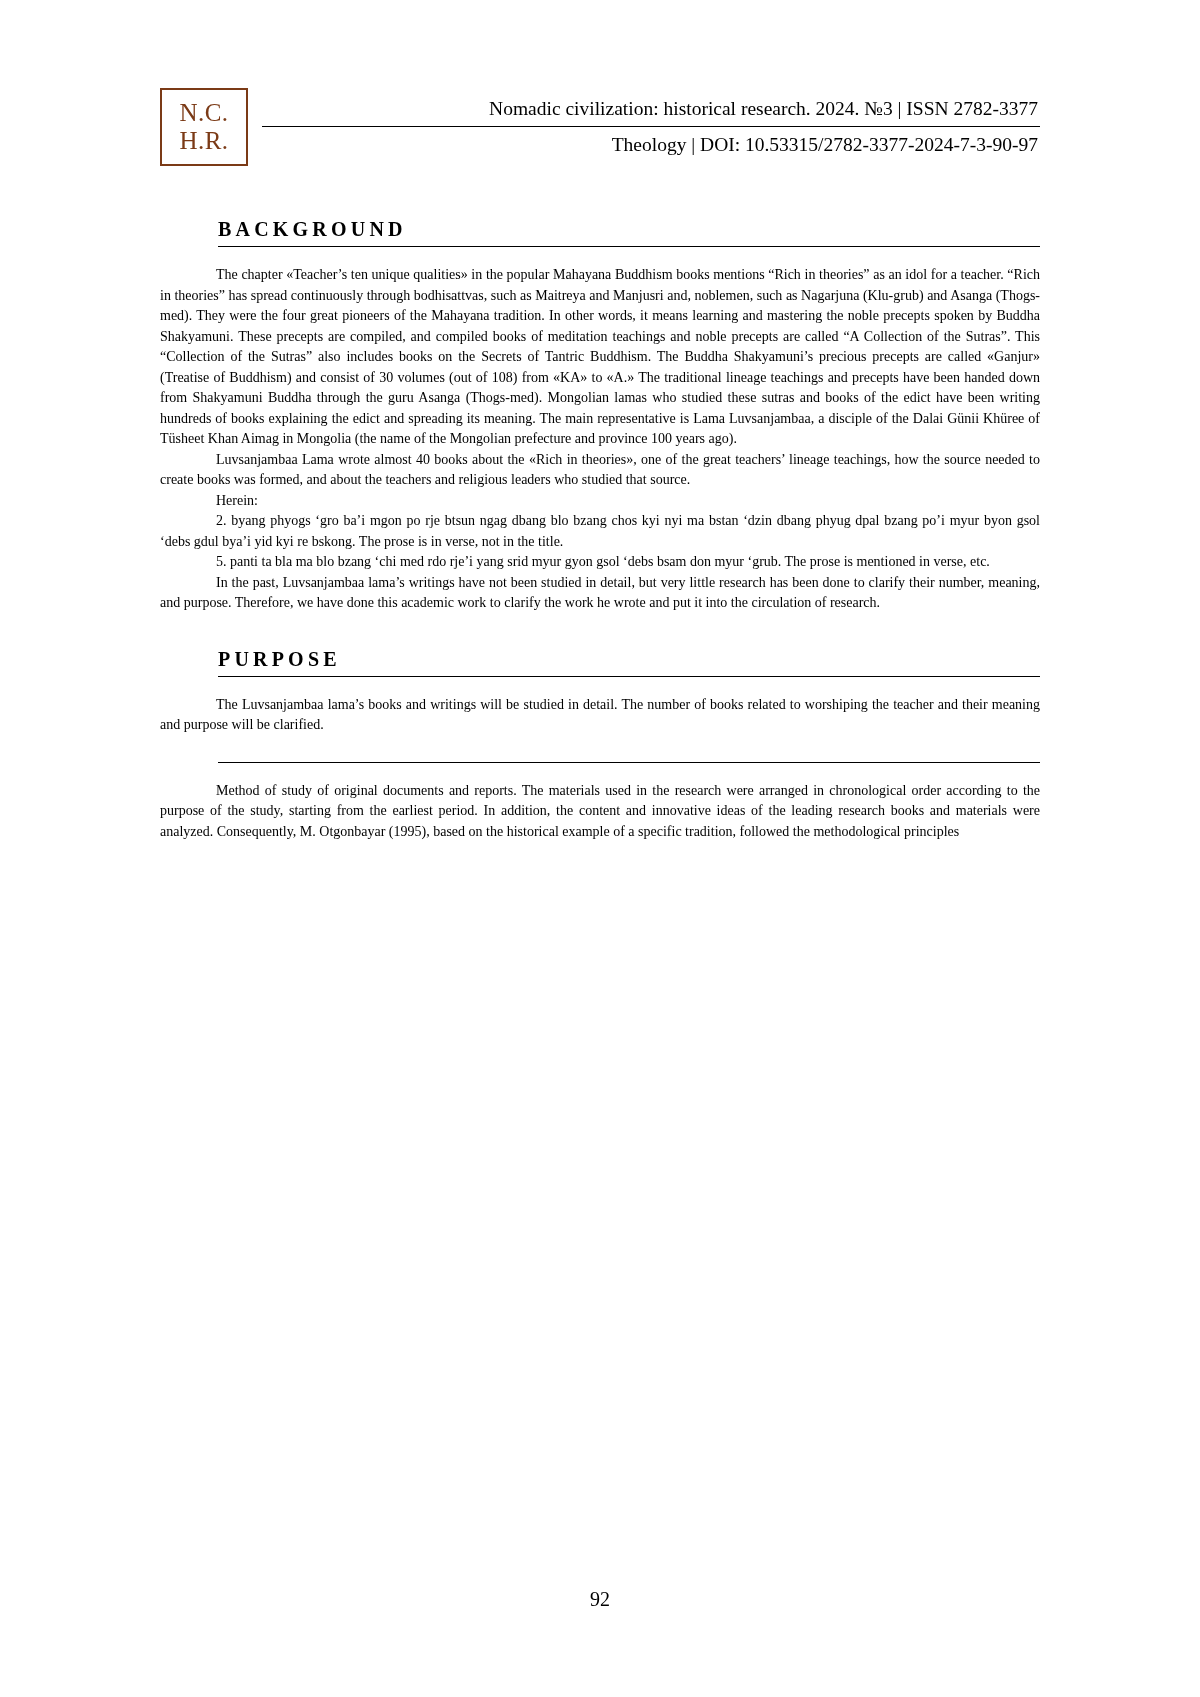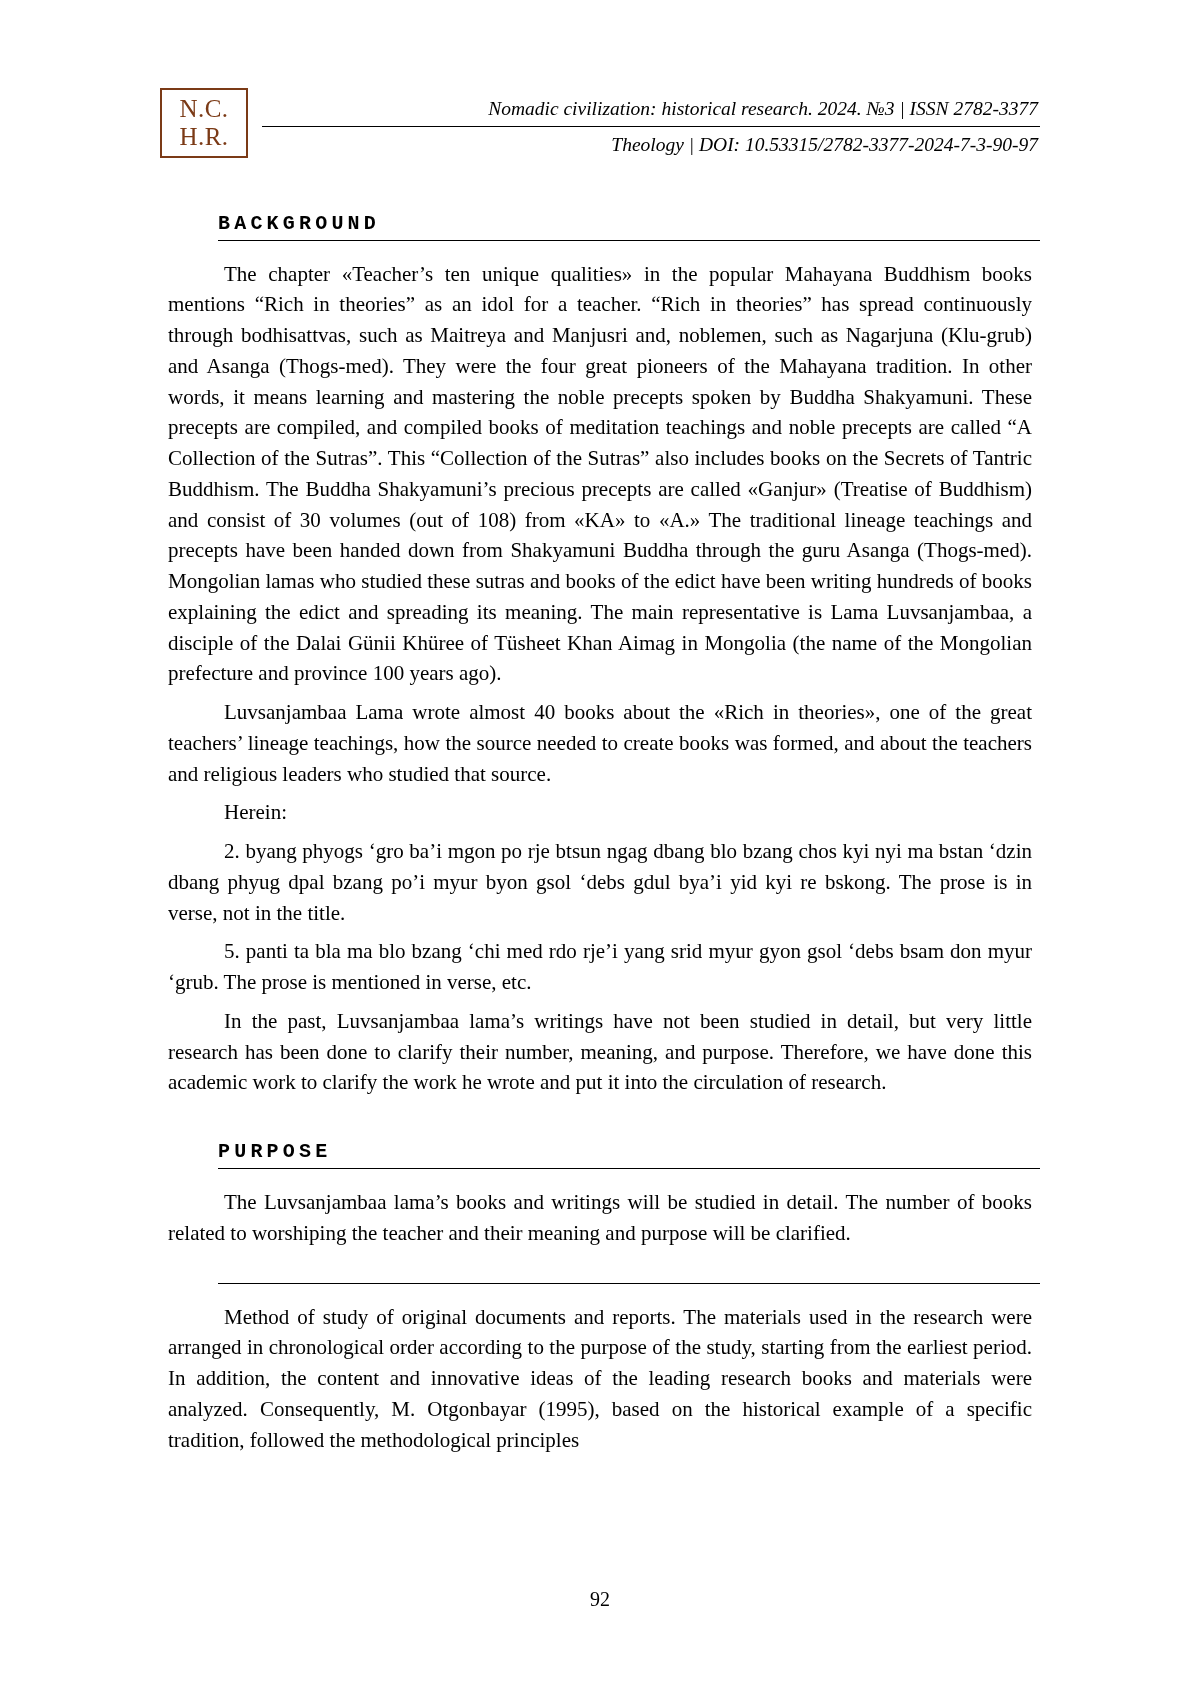--- a/index.html
+++ b/index.html
@@ -24,74 +24,72 @@
   }
 
   
   .header {
     display: flex;
     align-items: flex-start;
     margin-bottom: 52px;
   }
   .logo {
     width: 88px;
-    height: 70px;
+    height: 78px;
     border: 2.5px solid #7b3a16;
     box-sizing: border-box;
     display: flex;
     flex-direction: column;
     align-items: center;
     justify-content: center;
     color: #7b3a16;
     font-family: "Liberation Serif", serif;
     font-size: 25px;
     line-height: 1.12;
     letter-spacing: 0.5px;
     flex: none;
   }
   .logo span { display: block; }
   .header-right {
     flex: 1;
     margin-left: 14px;
     padding-top: 6px;
-    font-style: italic;
   }
   .header-line1, .header-line2 {
     text-align: right;
     font-size: 19.5px;
     line-height: 1.5;
     padding-right: 2px;
   }
   .header-rule {
     border: none;
     border-top: 1.2px solid #000;
     margin: 3px 0 3px 0;
   }
 
   
   .section-heading {
     font-size: 20px;
     font-weight: bold;
     letter-spacing: 4.2px;
     margin: 0 0 5px 58px;
-    font-family: Liberation Mono, monospace;
   }
   .heading-rule {
     border: none;
     border-top: 1.6px solid #000;
     margin: 0 0 18px 58px;
   }
 
   
   p.body {
-    font-size: 21px;
+    font-size: 14px;
     line-height: 1.465;
     text-align: justify;
     text-justify: inter-word;
-    margin: 8px;
+    margin: 0;
     text-indent: 56px;
     hyphens: auto;
   }
 
   .spacer-lg { height: 34px; }
   .spacer-md { height: 26px; }
 
   
   .page-number {
     position: absolute;

